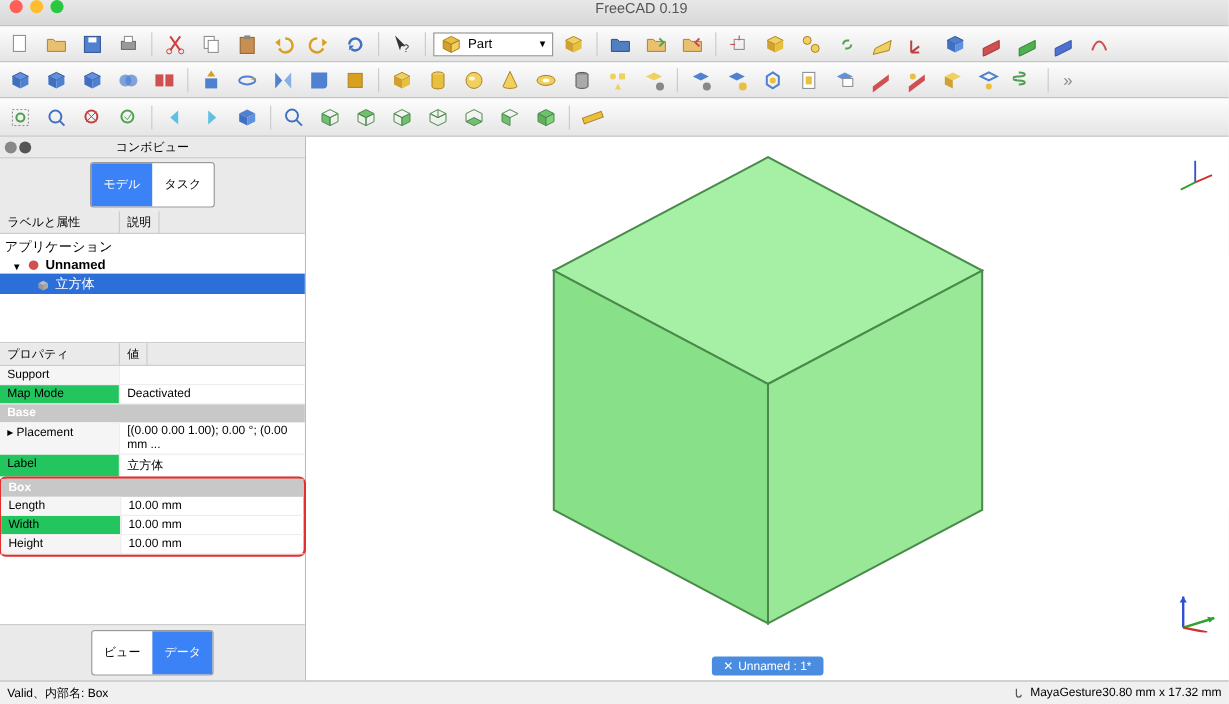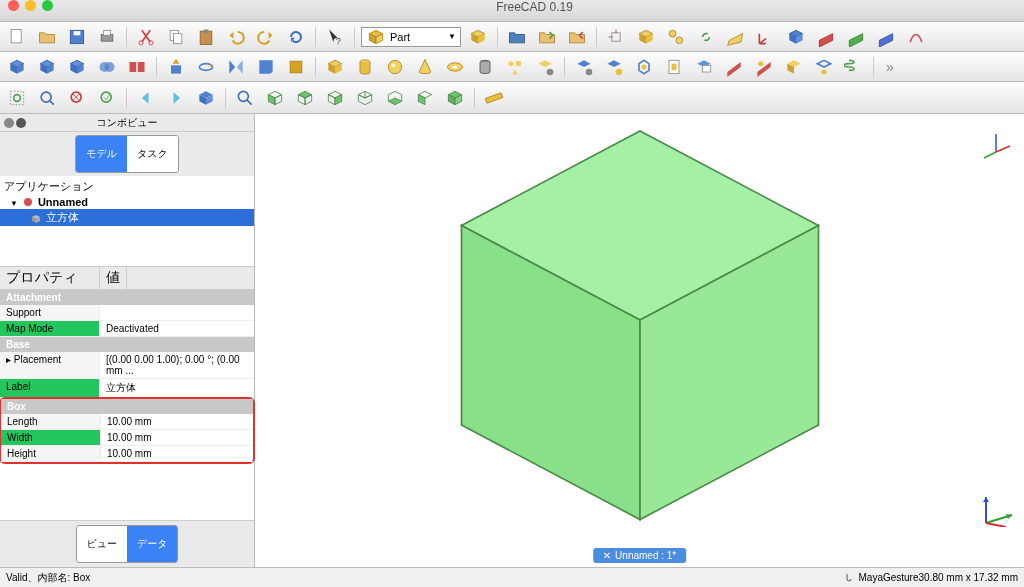--- a/index.html
+++ b/index.html
@@ -29,21 +29,21 @@
 .segbtn span.active{background:#3b82f6;color:#fff}
 
 .tree-header{display:flex;background:#eaeaea;border-bottom:1px solid #ccc;font-size:10px}
 .tree-header span{padding:2px 6px;border-right:1px solid #ccc}
 .tree{background:#fff;flex:0 0 90px;font-size:11px;padding:2px 0}
 .tree .row{padding:1px 4px;display:flex;align-items:flex-end;gap:4px}
 .tree .sel{background:#2c6fd8;color:#fff}
 .tri-open{font-size:8px}
 
 .props{flex:1;display:flex;flex-direction:column;background:#fff;border-top:1px solid #ccc}
-.prop-header{display:flex;background:#eaeaea;font-size:14px;border-bottom:1px solid #ccc}
+.prop-header{display:flex;background:#eaeaea;font-size:10px;border-bottom:1px solid #ccc}
 .prop-header span{padding:2px 6px;border-right:1px solid #ccc}
 .prop-header span:first-child{width:100px}
 .grp{background:#c8c8c8;color:#fff;font-size:10px;padding:2px 6px;font-weight:bold}
 .prow{display:flex;border-bottom:1px solid #eee;font-size:10px}
 .prow .k{width:100px;padding:2px 6px;border-right:1px solid #eee;background:#f5f5f5}
 .prow .v{padding:2px 6px;flex:1}
 .prow.alt .k{background:#22c55e}
 .highlight{border:2px solid #e03030;border-radius:6px;margin:-1px}
 
 .bottom-tabs{display:flex;justify-content:center;padding:4px 0;background:#eaeaea;border-top:1px solid #ccc}
@@ -527,20 +527,24 @@
           <div class="smico" style="background:#555"></div>
         </div>
       <span>コンボビュー</span>
     </div>
     <div style="display:flex;justify-content:center;padding:3px;background:#eaeaea">
       <div class="segbtn">
         <span class="active">モデル</span>
         <span>タスク</span>
       </div>
     </div>
+    <div class="tree-header">
+      <span style="width:100px">ラベルと属性</span>
+      <span>説明</span>
+    </div>
     <div class="tree">
       <div class="row">
           <span>アプリケーション</span>
         </div>
       <div class="row" style="padding-left:10px">
           <span class="tri-open">▼</span>
           <svg width="12" height="12" viewBox="0 0 24 24">
             <circle cx="12" cy="12" r="8" fill="#d05050"></circle>
           </svg>
           <b>Unnamed</b>
@@ -553,21 +557,20 @@
           </svg>
           <span>立方体</span>
         </div>
     </div>
 
     <div class="props">
       <div class="prop-header">
         <span>プロパティ</span>
         <span>値</span>
       </div>
-      <div class="grp">Attachment</div>
       <div class="prow">
           <span class="k">Support</span>
           <span class="v"></span>
         </div>
       <div class="prow alt">
           <span class="k">Map Mode</span>
           <span class="v">Deactivated</span>
         </div>
       <div class="grp">Base</div>
       <div class="prow">

